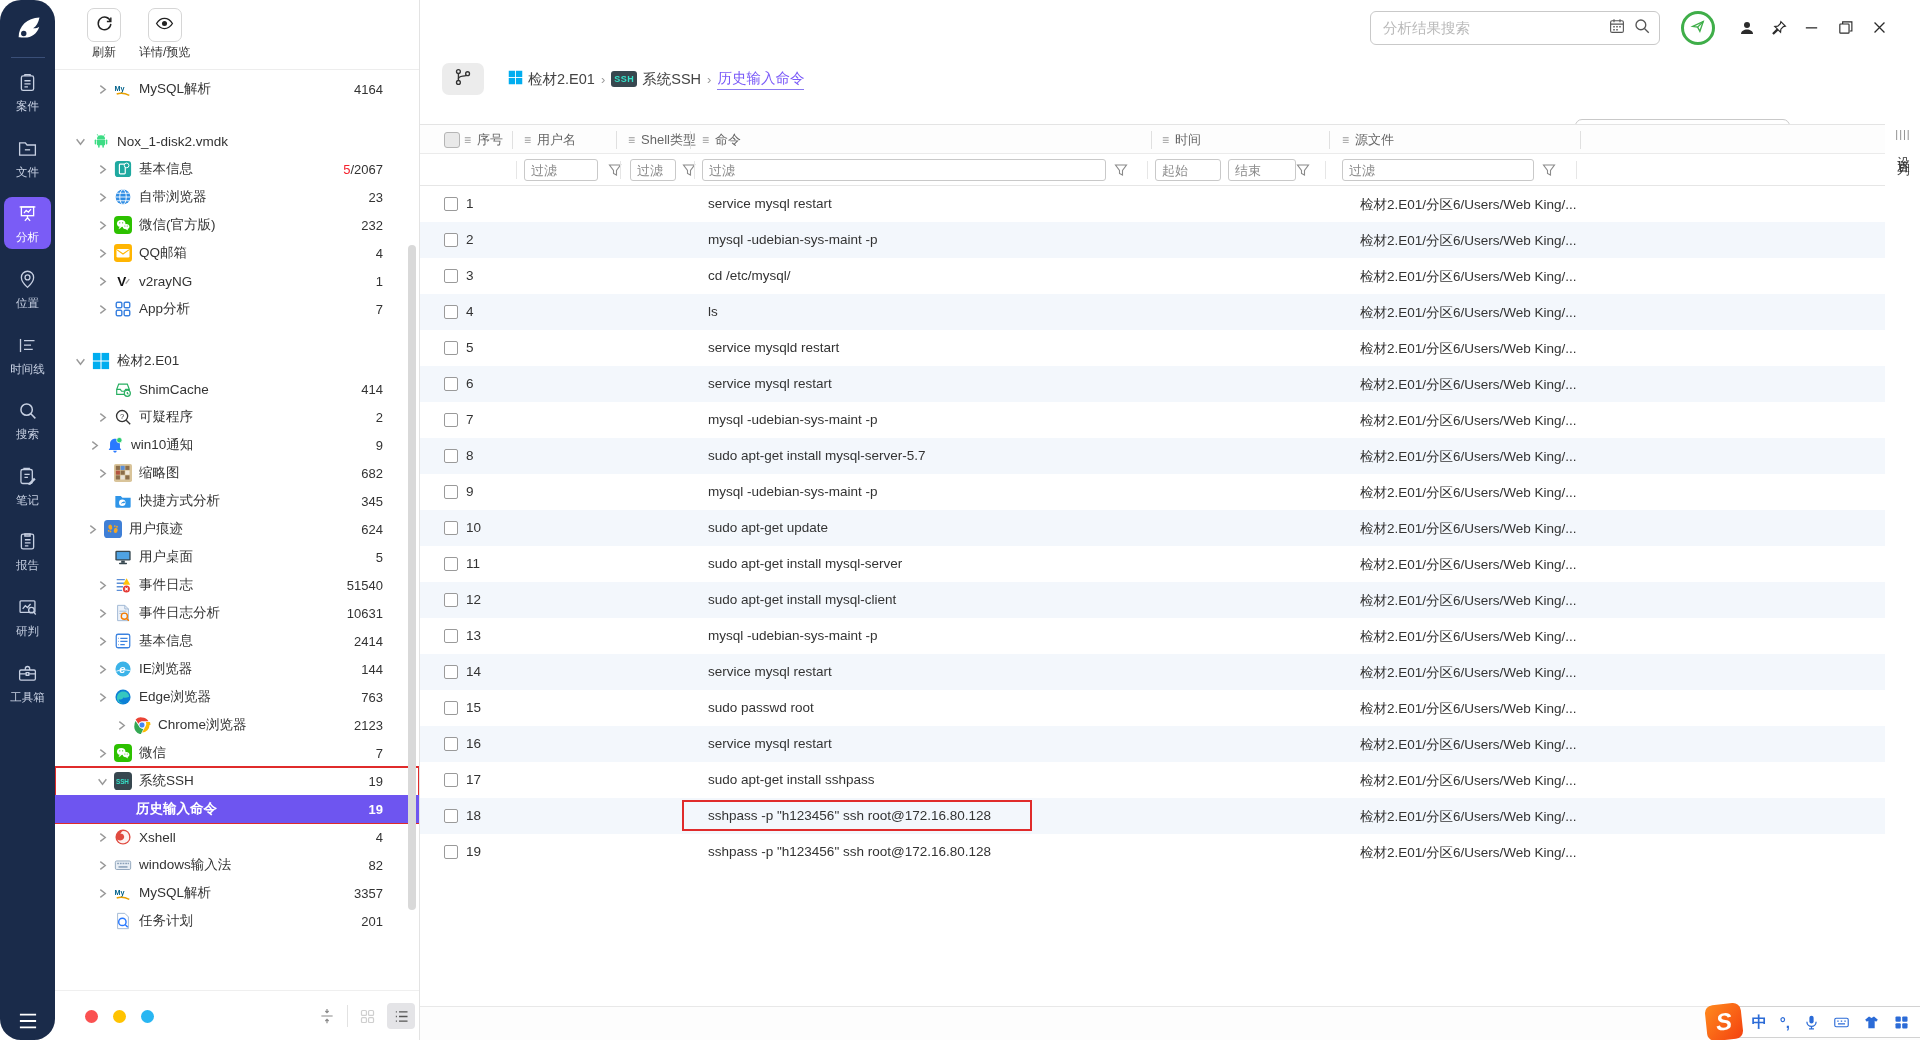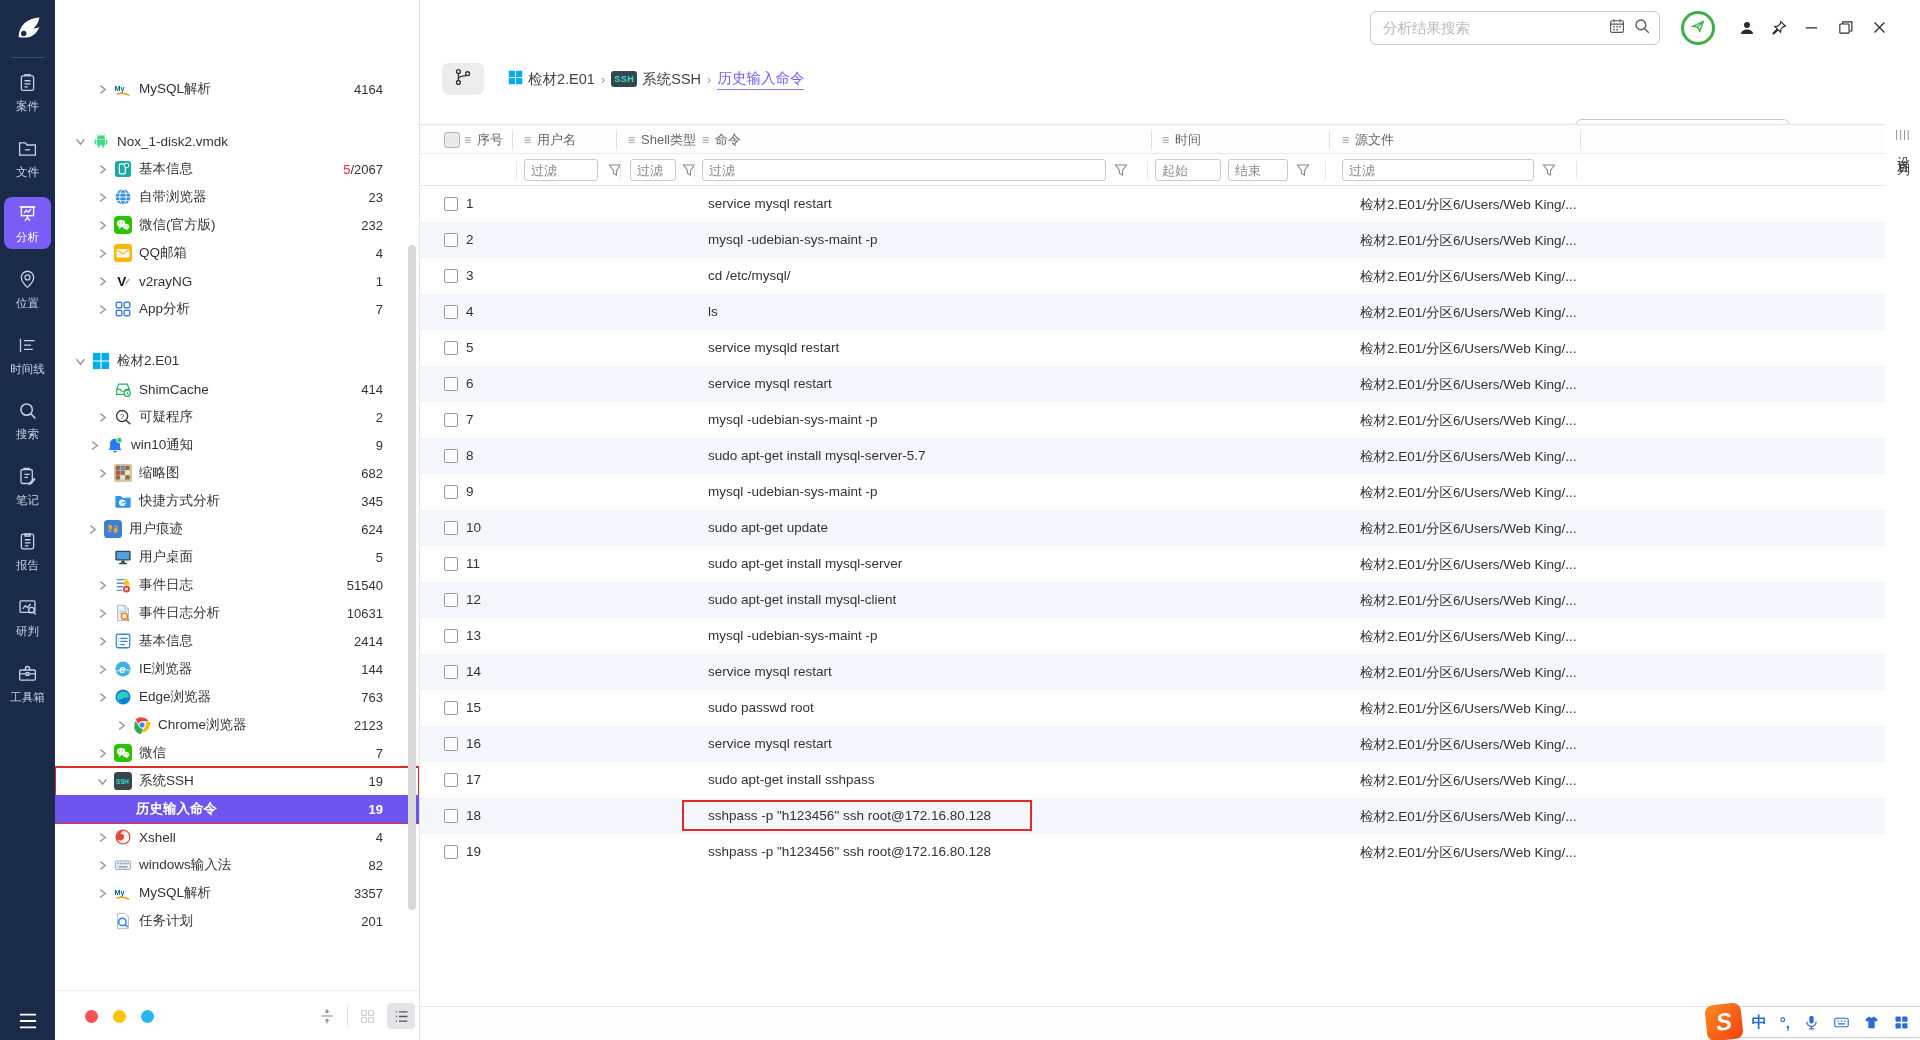--- a/index.html
+++ b/index.html
@@ -1,20 +1,20 @@
 <!DOCTYPE html>
 <html><head>
 <meta charset="utf-8">
 <style>
   * { margin:0; padding:0; box-sizing:border-box; }
   html,body { width:1920px; height:1040px; overflow:hidden; background:#fff;
     font-family:"Liberation Sans","DejaVu Sans",sans-serif; }
 
   
-  .rail { position:absolute; left:0; top:0; width:55px; height:1040px; background:#1a2b4a; z-index:30; }
+  .rail { position:absolute; left:0; top:0; width:55px; height:1040px; background:#1a2b4a; z-index:30;border-radius:21px; }
   .rail-logo { width:55px; height:55px; display:flex; align-items:center; justify-content:center; }
   .rail-divider { width:34px; height:1px; background:#3a4f78; margin:2px auto 8px; }
   .rail-item { width:47px; margin:0 auto 14px; padding:6px 0 5px; border-radius:8px;
     display:flex; flex-direction:column; align-items:center; gap:3px; color:#c7d0e2; cursor:pointer; }
   .rail-item svg { width:21px; height:21px; }
   .rail-item .rlabel { font-size:11.5px; line-height:1.1; text-align:center; }
   .rail-item.active { background:#7a5cf6; color:#fff; }
   .rail-burger { position:absolute; bottom:10px; left:0; width:55px; display:flex; justify-content:center; cursor:pointer; }
 
   
@@ -187,20 +187,40 @@
       </div>
     </div>
   <div class="rail-burger">
     <svg width="22" height="18" viewBox="0 0 24 20" stroke="#fff" stroke-width="2" fill="none">
         <path d="M3 3h18M3 10h18M3 17h18"></path>
       </svg>
   </div>
 </div>
 
 <div class="panel">
+  <div class="panel-toolbar">
+    <div class="tbtn">
+      <div class="ibox">
+          <span><svg viewBox="0 0 24 24" fill="none" stroke="#222" stroke-width="1.8" width="19" height="19">
+              <path d="M19.5 9A8 8 0 1 0 20 12.5"></path>
+              <path d="M20 4.5v5h-5"></path>
+            </svg></span>
+        </div>
+      <div class="tlabel">刷新</div>
+    </div>
+    <div class="tbtn">
+      <div class="ibox">
+          <span><svg viewBox="0 0 24 24" width="19" height="19">
+              <path d="M2 12s4-6.5 10-6.5S22 12 22 12s-4 6.5-10 6.5S2 12 2 12z" fill="none" stroke="#222" stroke-width="1.7"></path>
+              <circle cx="12" cy="12" r="3.2" fill="#222"></circle>
+            </svg></span>
+        </div>
+      <div class="tlabel">详情/预览</div>
+    </div>
+  </div>
   <div class="tree" id="tree">
       <div class="trow" style="padding-left: 40px;">
         <span class="exp">
           <svg width="11" height="11" viewBox="0 0 10 10" style="">
             <polyline points="3,1.5 7.5,5 3,8.5" fill="none" stroke="#999" stroke-width="1.3"></polyline>
           </svg>
         </span>
         <span class="ticon">
           <svg viewBox="0 0 20 20">
             <text x="0.5" y="12" font-size="8" font-weight="bold" fill="#00618a" font-family="sans-serif">My</text>
@@ -835,21 +855,21 @@
         </svg></span>
       <input class="f-input" placeholder="过滤" style="left: 210px; width: 46px;">
       <span class="funnel" style="left: 262px;"><svg width="14" height="14" viewBox="0 0 14 14">
           <path d="M1.5 2h11L8.5 7.5V12l-3-1.6V7.5z" fill="none" stroke="#8a8a8a" stroke-width="1.1"></path>
         </svg></span>
       <input class="f-input" placeholder="过滤" style="left: 282px; width: 404px;">
       <span class="funnel" style="left: 694px;"><svg width="14" height="14" viewBox="0 0 14 14">
           <path d="M1.5 2h11L8.5 7.5V12l-3-1.6V7.5z" fill="none" stroke="#8a8a8a" stroke-width="1.1"></path>
         </svg></span>
       <input class="f-input" placeholder="起始" style="left: 735px; width: 66px;">
-      <input class="f-input" placeholder="结束" style="left: 808px; width: 60px;">
+      <input class="f-input" placeholder="结束" style="left: 808px; width: 68px;">
       <span class="funnel" style="left: 876px;"><svg width="14" height="14" viewBox="0 0 14 14">
           <path d="M1.5 2h11L8.5 7.5V12l-3-1.6V7.5z" fill="none" stroke="#8a8a8a" stroke-width="1.1"></path>
         </svg></span>
       <input class="f-input" placeholder="过滤" style="left: 922px; width: 192px;">
       <span class="funnel" style="left: 1122px;"><svg width="14" height="14" viewBox="0 0 14 14">
           <path d="M1.5 2h11L8.5 7.5V12l-3-1.6V7.5z" fill="none" stroke="#8a8a8a" stroke-width="1.1"></path>
         </svg></span>
       <div class="f-sep" style="left: 96px;"></div>
       <div class="f-sep" style="left: 200px;"></div>
       <div class="f-sep" style="left: 274px;"></div>

